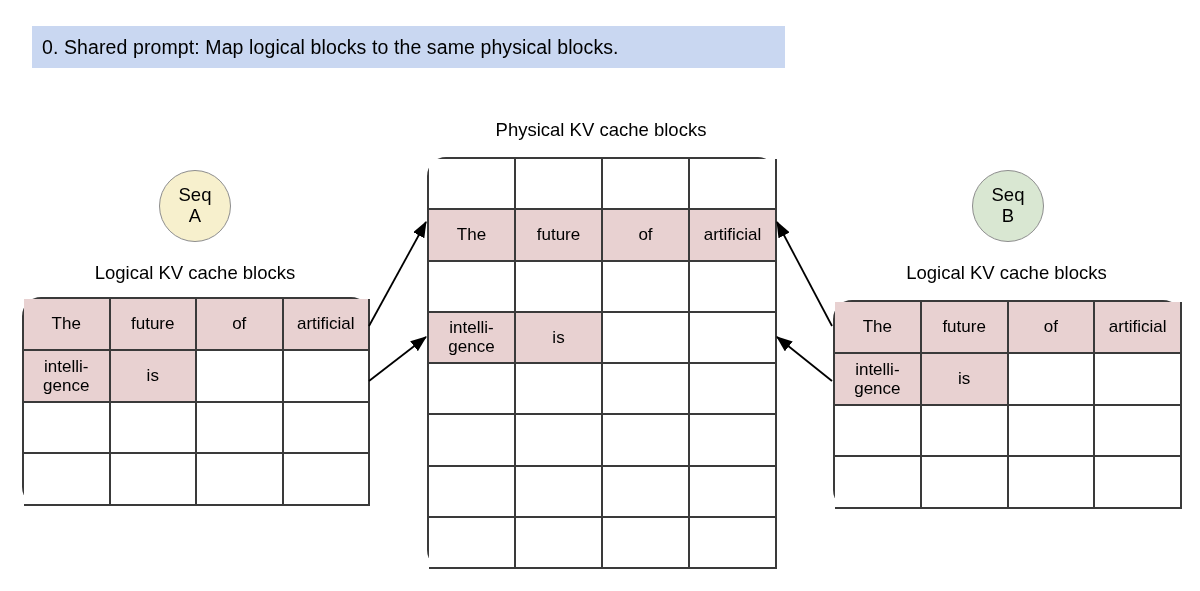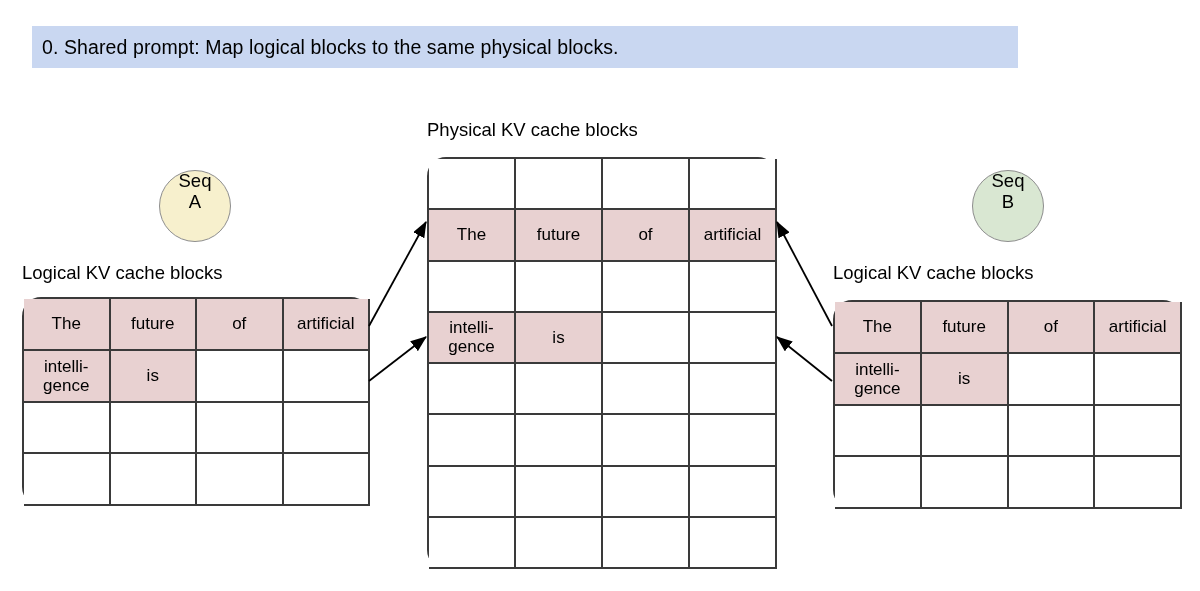--- a/index.html
+++ b/index.html
@@ -14,57 +14,58 @@
     overflow: hidden;
     font-family: "Liberation Sans", sans-serif;
     color: #000000;
   }
 
   
   #banner {
     position: absolute;
     left: 32px;
     top: 26px;
-    width: 986px;
+    width: 753px;
     height: 42px;
     background: #c9d7f1;
     display: flex;
     align-items: center;
     padding-left: 10px;
     box-sizing: border-box;
   }
   #banner-text {
     font-size: 19.5px;
     color: #000;
     white-space: nowrap;
     letter-spacing: 0.1px;
   }
 
   
   .caption {
     position: absolute;
     font-size: 18.5px;
     color: #000;
     white-space: nowrap;
+    text-align: center;
   }
   #physical-caption { left: 427px; top: 119px; width: 348px; }
   #left-caption     { left: 22px;  top: 262px; width: 346px; }
   #right-caption    { left: 833px; top: 262px; width: 347px; }
 
   
   .seq-circle {
     position: absolute;
     width: 70px;
     height: 70px;
     border-radius: 50%;
     border: 1px solid #8d8d8d;
     display: flex;
     flex-direction: column;
     align-items: center;
-    justify-content: flex-start;
+    justify-content: center;
     line-height: 1.12;
     font-size: 18.5px;
   }
   #seq-a { left: 159px; top: 170px; background: #f7f0cd; }
   #seq-b { left: 972px; top: 170px; background: #d9e7d2; }
 
   
   .grid {
     position: absolute;
     display: grid;

